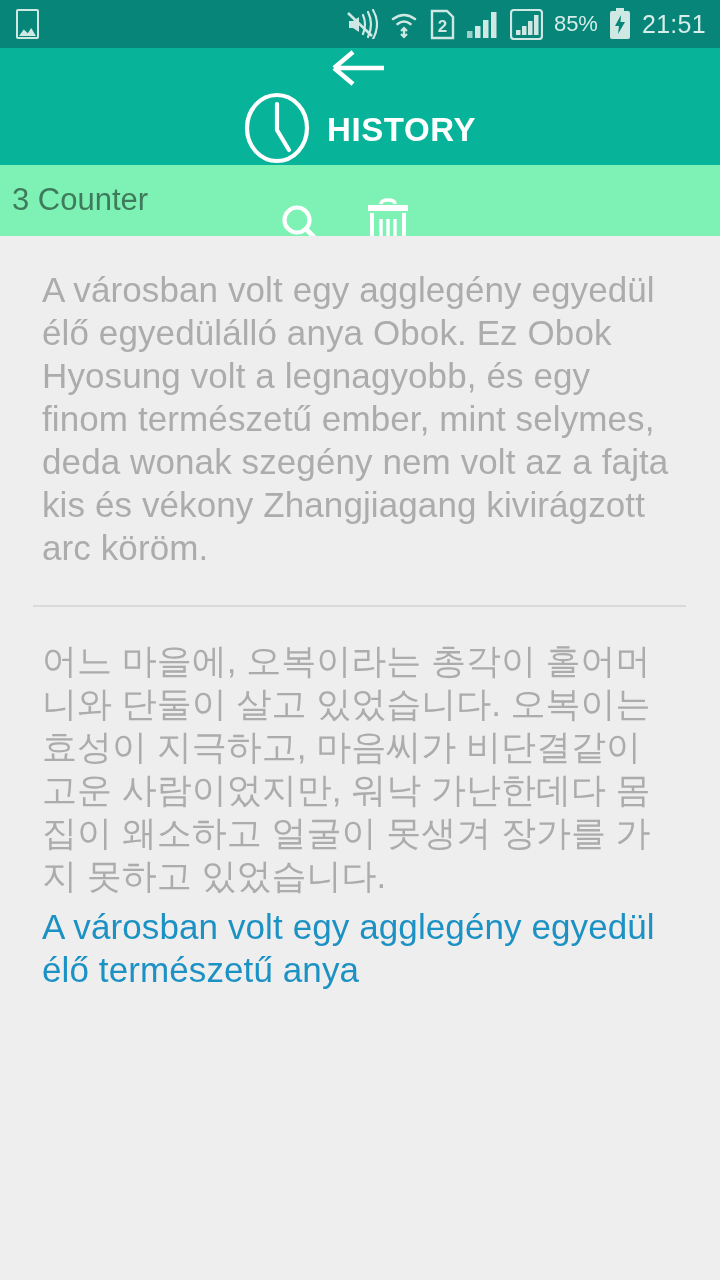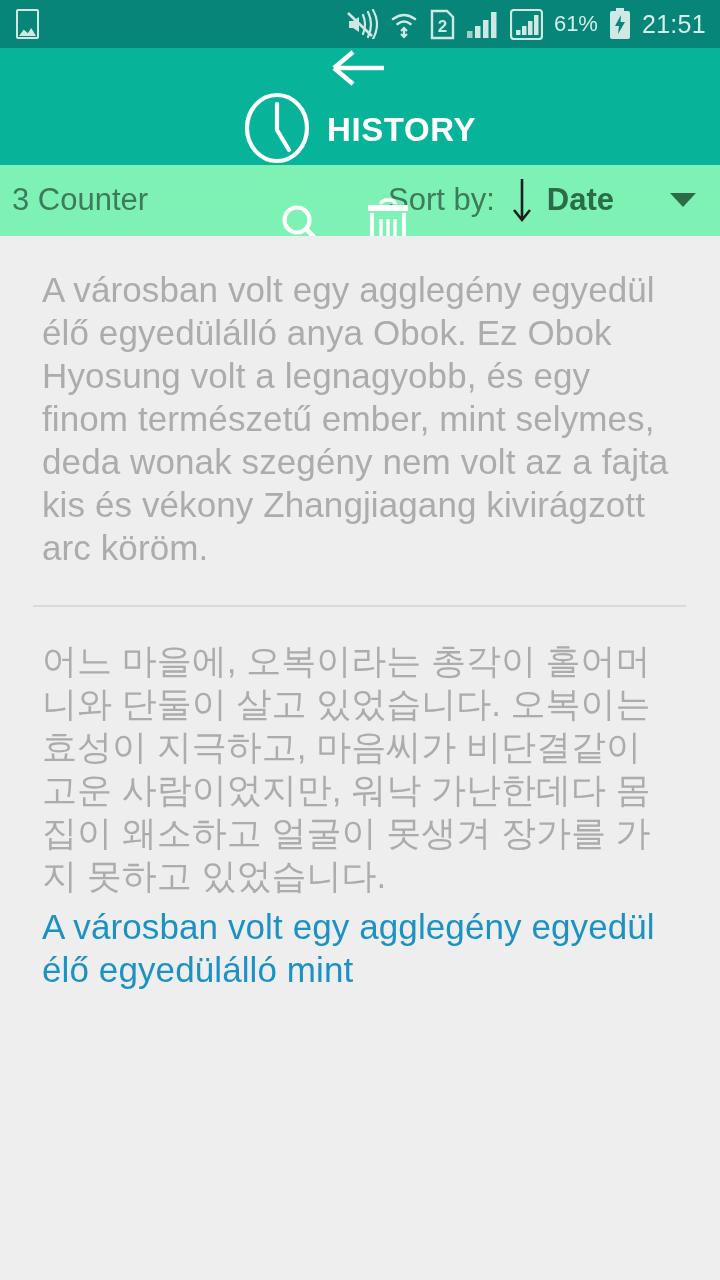--- a/index.html
+++ b/index.html
@@ -116,21 +116,21 @@
       </span>
       <span class="sb-icon">
         <svg width="33" height="31" viewBox="0 0 33 31">
           <rect x="1" y="1" width="31" height="29" rx="3" fill="none" stroke="#CFE8E3" stroke-width="2.2"></rect>
           <rect x="6" y="21" width="4.5" height="5" fill="#CFE8E3"></rect>
           <rect x="12" y="17" width="4.5" height="9" fill="#CFE8E3"></rect>
           <rect x="18" y="12" width="4.5" height="14" fill="#CFE8E3"></rect>
           <rect x="24" y="6" width="4.5" height="20" fill="#CFE8E3"></rect>
         </svg>
       </span>
-      <span class="sb-pct">61%</span>
+      <span class="sb-pct">85%</span>
       <span class="sb-icon">
         <svg width="22" height="32" viewBox="0 0 22 32">
           <rect x="7" y="0" width="8" height="4" fill="#CFE8E3"></rect>
           <rect x="1" y="3" width="20" height="28" rx="2" fill="#CFE8E3"></rect>
           <path d="M12 7 L6 18 L10 18 L9 26 L16 14 L11.5 14 Z" fill="#068578"></path>
         </svg>
       </span>
       <span class="sb-text">21:51</span>
     </div>
   </div>
@@ -171,43 +171,29 @@
             <path d="M8 16 L8 50 L40 50 L40 16" fill="none" stroke="#FFFFFF" stroke-width="4"></path>
             <path d="M17 22 L17 44 M24 22 L24 44 M31 22 L31 44" stroke="#FFFFFF" stroke-width="3.4"></path>
           </svg>
         </span>
       </div>
     </div>
   </div>
 
   <div class="sortbar">
     <span class="counter">3 Counter</span>
-    <div class="sortgroup">
-      <span class="sortby">Sort by:</span>
-      <span class="sortarrow">
-        <svg width="26" height="46" viewBox="0 0 26 46">
-          <path d="M13 2 L13 42 M5 33 L13 43 L21 33" stroke="#1E1E1E" stroke-width="2.6" fill="none"></path>
-        </svg>
-      </span>
-      <span class="sortval">Date</span>
-      <span class="caret">
-        <svg width="30" height="20" viewBox="0 0 30 20">
-          <path d="M2 3 L28 3 L15 17 Z" fill="#2C6B47"></path>
-        </svg>
-      </span>
-    </div>
   </div>
 
   <div class="list">
 
     <div class="entry">
       <p class="src">A városban volt egy agglegény egyedül élő egyedülálló anya Obok. Ez Obok Hyosung volt a legnagyobb, és egy finom természetű ember, mint selymes, deda wonak szegény nem volt az a fajta kis és vékony Zhangjiagang kivirágzott arc köröm.</p>
     </div>
 
     <div class="divider"></div>
 
     <div class="entry">
       <p class="src src-ko">어느 마을에, 오복이라는 총각이 홀어머니와 단둘이 살고 있었습니다. 오복이는 효성이 지극하고, 마음씨가 비단결같이 고운 사람이었지만, 워낙 가난한데다 몸집이 왜소하고 얼굴이 못생겨 장가를 가지 못하고 있었습니다.</p>
-      <p class="tgt">A városban volt egy agglegény egyedül élő egyedülálló mint</p>
+      <p class="tgt">A városban volt egy agglegény egyedül élő természetű anya</p>
     </div>
 
   </div>
 </div>
 
 </body></html>

